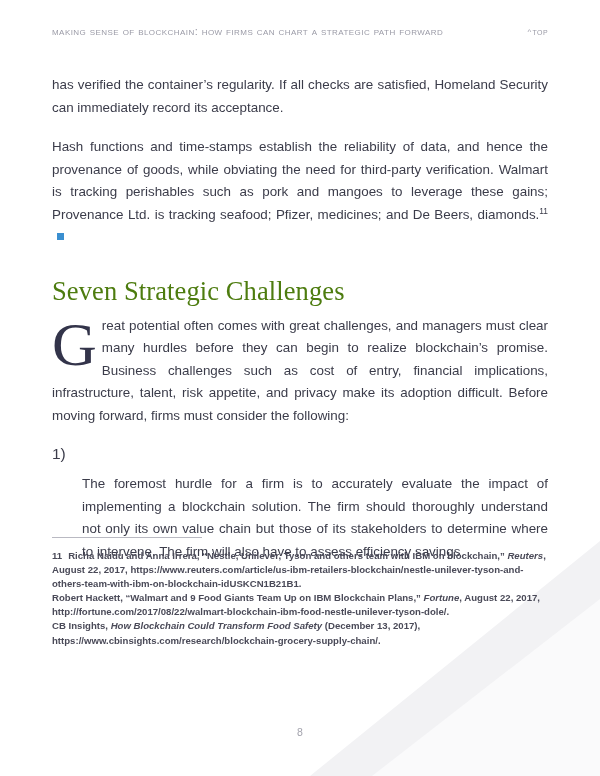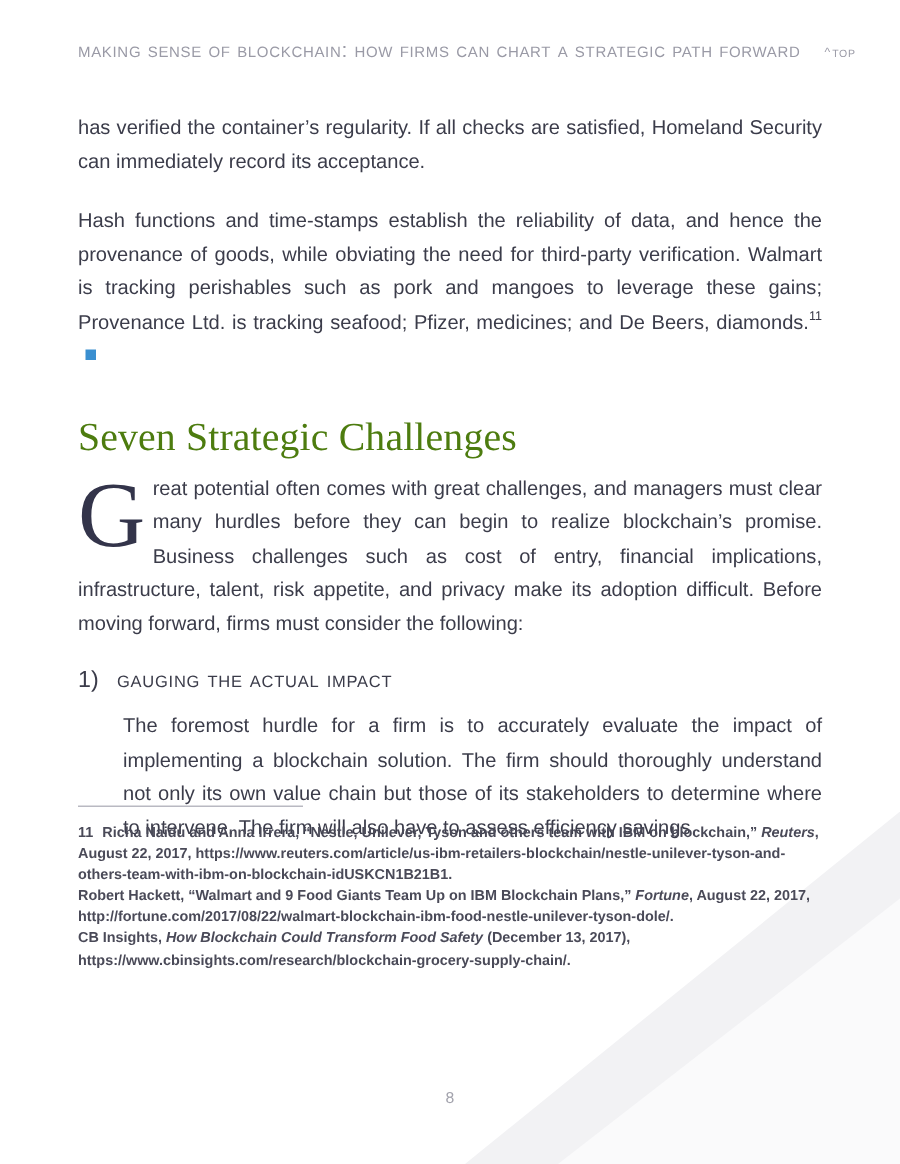--- a/index.html
+++ b/index.html
@@ -43,21 +43,21 @@
     top: 25px;
     left: 52px;
     right: 52px;
     height: 18px;
     display: flex;
     align-items: baseline;
     justify-content: space-between;
   }
   .running-title {
     font-family: "Liberation Sans", sans-serif;
-    font-size: 14px;
+    font-size: 11px;
     letter-spacing: 0.45px;
     color: #9a9aa6;
     font-variant: small-caps;
     text-transform: lowercase;
     white-space: nowrap;
   }
   .top-link {
     font-size: 9.3px;
     letter-spacing: 0.4px;
     color: #9a9aa6;
@@ -224,21 +224,20 @@
     <p class="body">has verified the container’s regularity. If all checks are satisfied, Homeland Security can immediately record its acceptance.</p>
 
     <p class="body"><span>Hash functions and time-stamps establish the reliability of data, and hence the provenance of goods, while obviating the need for third-party verification. Walmart is tracking perishables such as pork and mangoes to leverage these gains; Provenance Ltd. is tracking seafood; Pfizer, medicines; and De Beers, diamonds.</span><sup class="fn">11</sup><span class="end-marker"></span></p>
 
     <h2 class="section-title">Seven Strategic Challenges</h2>
 
     <p class="dropcap-para"><span class="dropcap">G</span><span>reat potential often comes with great challenges, and managers must clear many hurdles before they can begin to realize blockchain’s promise. Business challenges such as cost of entry, financial implications, infrastructure, talent, risk appetite, and privacy make its adoption difficult. Before moving forward, firms must consider the following:</span></p>
 
     <div class="subhead">
       <span class="num">1)</span>
-      <span class="label">Gauging the Actual Impact</span>
     </div>
 
     <p class="indented">The foremost hurdle for a firm is to accurately evaluate the impact of implementing a blockchain solution. The firm should thoroughly understand not only its own value chain but those of its stakeholders to determine where to intervene. The firm will also have to assess efficiency savings</p>
 
   </div>
 
   <div class="footnotes">
     <div class="fn-rule"></div>
 
     <p class="fn-entry"><span class="fn-num">11</span><span>Richa Naidu and Anna Irrera, “Nestle, Unilever, Tyson and others team with IBM on blockchain,” </span><i>Reuters</i><span>, August 22, 2017, https://www.reuters.com/article/us-ibm-retailers-blockchain/nestle-unilever-tyson-and-others-team-with-ibm-on-blockchain-idUSKCN1B21B1.</span></p>

